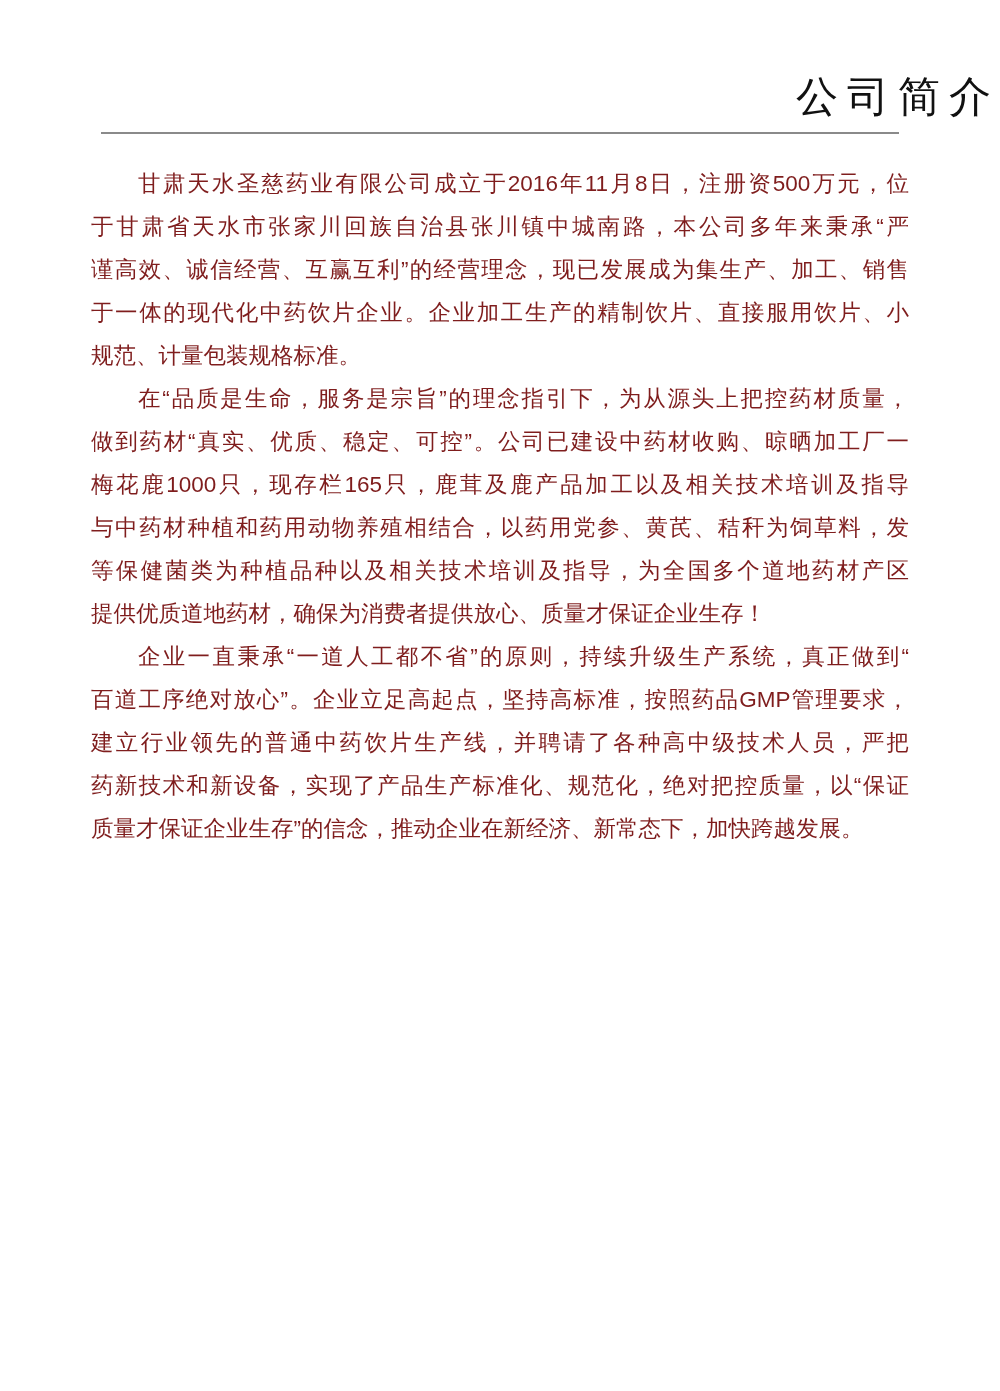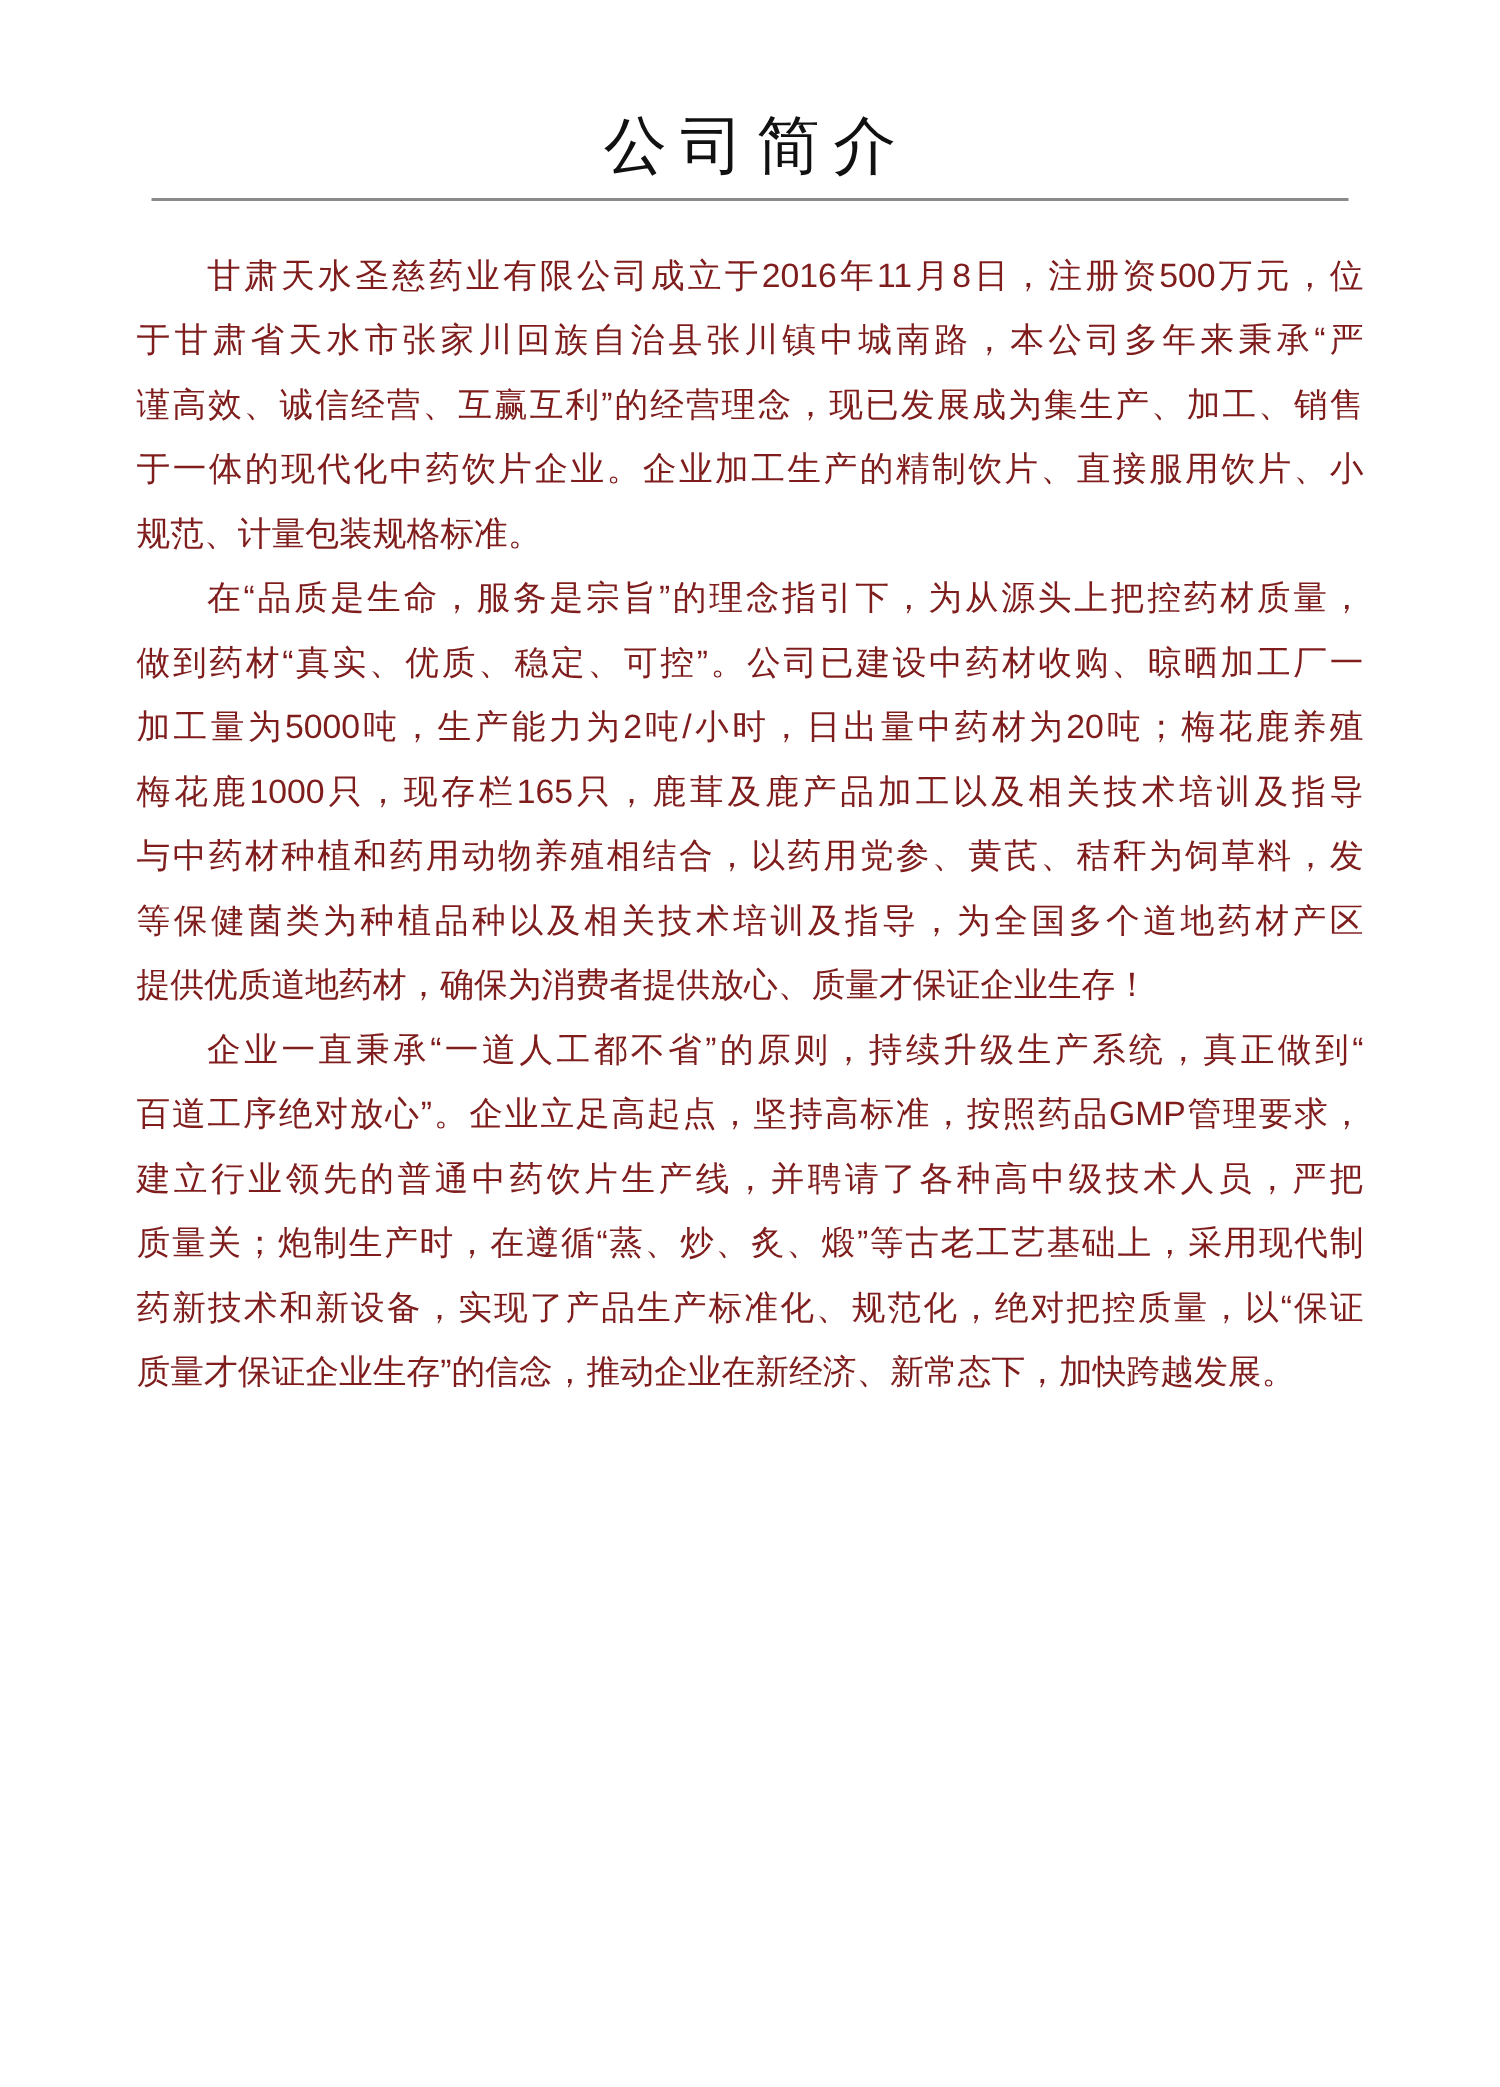--- a/index.html
+++ b/index.html
@@ -8,21 +8,21 @@
     position: relative;
     width: 1000px;
     height: 1391px;
     background: #ffffff;
     font-family: "Liberation Sans", "DejaVu Sans", sans-serif;
     overflow: hidden;
   }
   .title {
     padding-top: 74px;
     padding-left: 9px; 
-    text-align: center;
+    text-align: right;
     font-size: 42px;
     line-height: 46px;
     font-weight: 500;
     letter-spacing: 9px;
     color: #111111;
   }
   .rule {
     width: 798px;
     height: 0;
     border-top: 2px solid #8a8a8a;
@@ -59,30 +59,28 @@
       <span class="line head">甘肃天水圣慈药业有限公司成立于2016年11月8日，注册资500万元，位</span>
       <span class="line">于甘肃省天水市张家川回族自治县张川镇中城南路，本公司多年来秉承“严</span>
       <span class="line">谨高效、诚信经营、互赢互利”的经营理念，现已发展成为集生产、加工、销售</span>
       <span class="line">于一体的现代化中药饮片企业。企业加工生产的精制饮片、直接服用饮片、小</span>
       <span class="line tail">规范、计量包装规格标准。</span>
     </p>
 
     <p class="para">
       <span class="line head">在“品质是生命，服务是宗旨”的理念指引下，为从源头上把控药材质量，</span>
       <span class="line">做到药材“真实、优质、稳定、可控”。公司已建设中药材收购、晾晒加工厂一</span>
-      <span class="line">加工量为5000吨，生产能力为2吨/小时，日出量中药材为20吨；梅花鹿养殖</span>
       <span class="line">梅花鹿1000只，现存栏165只，鹿茸及鹿产品加工以及相关技术培训及指导</span>
       <span class="line">与中药材种植和药用动物养殖相结合，以药用党参、黄芪、秸秆为饲草料，发</span>
       <span class="line">等保健菌类为种植品种以及相关技术培训及指导，为全国多个道地药材产区</span>
       <span class="line tail">提供优质道地药材，确保为消费者提供放心、质量才保证企业生存！</span>
     </p>
 
     <p class="para">
       <span class="line head">企业一直秉承“一道人工都不省”的原则，持续升级生产系统，真正做到“</span>
       <span class="line">百道工序绝对放心”。企业立足高起点，坚持高标准，按照药品GMP管理要求，</span>
       <span class="line">建立行业领先的普通中药饮片生产线，并聘请了各种高中级技术人员，严把</span>
-      <span class="line">质量关；炮制生产时，在遵循“蒸、炒、炙、煅”等古老工艺基础上，采用现代制</span>
       <span class="line">药新技术和新设备，实现了产品生产标准化、规范化，绝对把控质量，以“保证</span>
       <span class="line tail">质量才保证企业生存”的信念，推动企业在新经济、新常态下，加快跨越发展。</span>
     </p>
 
   </div>
 </div>
 
 </body></html>

